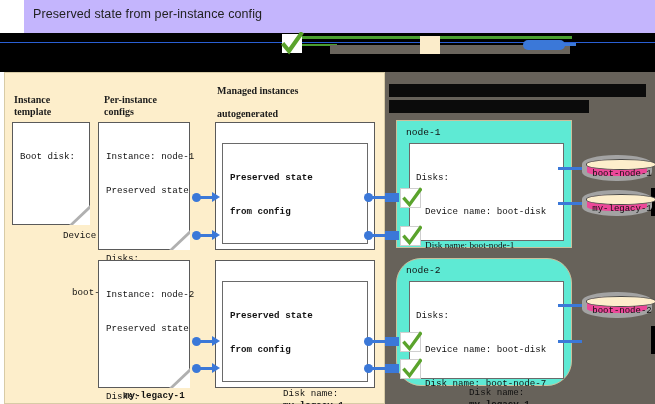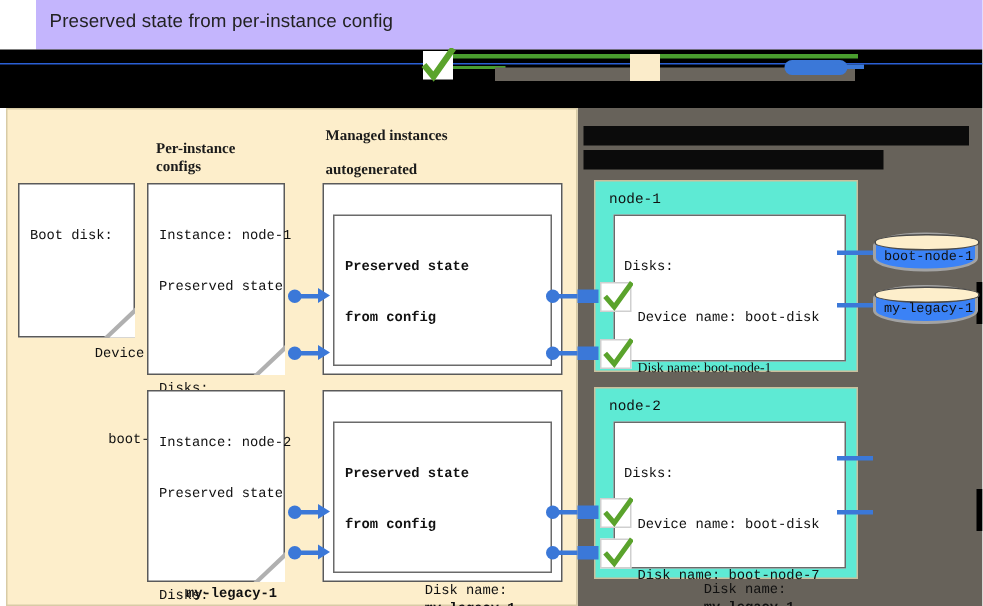--- a/index.html
+++ b/index.html
@@ -139,21 +139,21 @@
   .sq{position:absolute;width:14px;height:9px;background:#3b78d8;}
   .chk{
     position:absolute;width:21px;height:20px;background:#ffffff;
     border:1px solid #cfcfcf;box-sizing:border-box;
   }
   .chk svg{position:absolute;left:1px;top:-3px;}
 
   
   .disk{
     position:absolute;width:70px;height:26px;
-    background:#3b82f6;border:2px solid #a3a3a3;border-radius:34px/9px;
+    background:#ec4899;border:5px solid #a3a3a3;border-radius:34px/9px;
     box-sizing:border-box;
   }
   .disk .cap{
     position:absolute;left:-1px;top:-1px;width:70px;height:11px;
     border:1px solid #4a4a4a;border-radius:34px/5px;
     background:#fdeecb;box-sizing:border-box;
   }
   .disk .lbl{
     position:absolute;left:0;top:9px;width:70px;text-align:center;
     font-family:"Liberation Mono","DejaVu Sans Mono",monospace;
@@ -186,20 +186,24 @@
     </svg>
   </div>
 
   <div class="panel-right">
     <div class="redact-1"></div>
     <div class="redact-2"></div>
   </div>
 
   <div class="panel-left"></div>
 
+  <div class="col-head" style="left:14px;top:94px;width:80px;">
+    <b>Instance</b><br>
+    <b>template</b>
+  </div>
 
   <div class="col-head" style="left:104px;top:94px;width:90px;">
     <b>Per-instance</b><br>
     <b>configs</b>
   </div>
 
   <div class="col-head" style="left:217px;top:85px;width:165px;">
     <b>Managed instances</b><br>
     <br>
     <b>autogenerated</b>
@@ -300,21 +304,21 @@
       <div style="padding-left:9px;">
         <span>Disk name:</span>
         <span class="b">my-legacy-1</span>
       </div>
       
       
       
     </div>
   </div>
 
-  <div class="node-panel" style="left:396px;top:258px;width:176px;height:128px;">
+  <div class="node-panel" style="left:396px;top:258px;width:176px;height:128px;border-radius:25px;">
     <div class="node-title">node-2</div>
     <div class="inner-box" style="left:12px;top:22px;width:155px;height:98px;padding:5px 6px;">
       <div>Disks:</div>
       <div style="padding-left:9px;"><span>Device name: boot-disk</span></div>
       <div style="padding-left:9px;"><span>Disk name: boot-node-7</span></div>
       
       
       
       
       
@@ -325,20 +329,24 @@
   <div class="disk" style="left:582px;top:155px;">
     <div class="cap"></div>
     <div class="lbl">boot-node-1</div>
   </div>
   <div class="disk-shadow" style="left:651px;top:188px;width:4px;height:28px;"></div>
   <div class="disk" style="left:582px;top:190px;">
     <div class="cap"></div>
     <div class="lbl">my-legacy-1</div>
   </div>
 
+  <div class="disk" style="left:582px;top:292px;">
+    <div class="cap"></div>
+    <div class="lbl">boot-node-2</div>
+  </div>
   <div class="disk-shadow" style="left:651px;top:326px;width:4px;height:28px;"></div>
 
   <div class="dot" style="left:192px;top:193px;"></div>
   <div class="wire" style="left:199px;top:196px;width:14px;"></div>
   <div class="arrow" style="left:212px;top:192px;"></div>
 
   <div class="dot" style="left:192px;top:231px;"></div>
   <div class="wire" style="left:199px;top:234px;width:14px;"></div>
   <div class="arrow" style="left:212px;top:230px;"></div>
 

